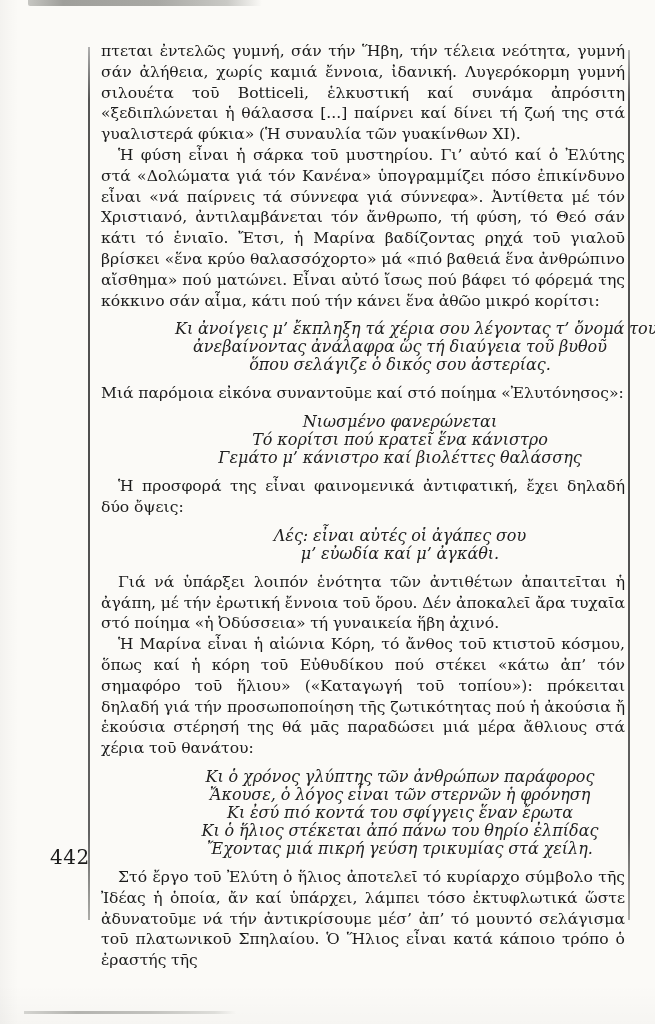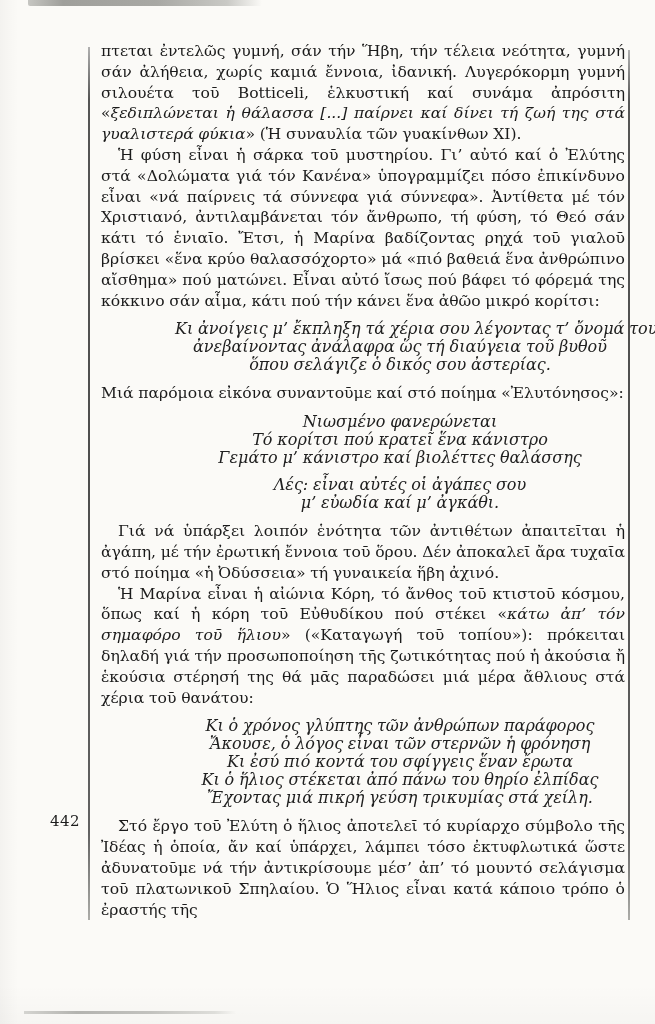--- a/index.html
+++ b/index.html
@@ -27,33 +27,33 @@
     background: linear-gradient(90deg, #d4d4d0, #b3b3af 25%, #c2c2be 60%, #dededa 90%, rgba(222,222,218,0));
   }
   .rule {
     position: absolute; width: 2px;
     background: linear-gradient(#aaa, #474747 6%, #3f3f3f 50%, #555 90%, #a5a5a1);
     opacity: 0.92;
   }
   .rule-left  { left: 88px;  top: 47px; height: 873px; }
   .rule-right { left: 628px; top: 50px; height: 870px; }
   .page-num {
-    position: absolute; left: 50px; top: 812px;
-    font-size: 15px; color: #1c1c1c; letter-spacing: 0.5px;
+    position: absolute; left: 50px; top: 845px;
+    font-size: 20px; color: #1c1c1c; letter-spacing: 0.5px;
   }
   .text-col {
     position: absolute; left: 101px; top: 41px; width: 524px;
     font-size: 15.6px; line-height: 20.8px;
     color: #1b1b1b;
     text-align: justify;
     word-spacing: -0.3px;
   }
   .para { margin: 0; }
   .para.indent { text-indent: 17px; }
-  .it { font-style: italic; }
+  .it { }
   .verse {
     margin: 9px 0 9px 74px;
     font-style: italic;
     font-size: 16px; line-height: 18px;
     text-align: center;
     color: #202020;
   }
   .verse .vline { white-space: nowrap; }
 </style>
 </head>
@@ -80,20 +80,21 @@
     </div>
 
     <p class="para">Μιά παρόμοια εἰκόνα συναντοῦμε καί στό ποίημα «Ἐλυτόνησος»:</p>
 
     <div class="verse">
       <div class="vline">Νιωσμένο φανερώνεται</div>
       <div class="vline">Τό κορίτσι πού κρατεῖ ἕνα κάνιστρο</div>
       <div class="vline">Γεμάτο μ’ κάνιστρο καί βιολέττες θαλάσσης</div>
     </div>
 
+    <p class="para indent">Ἡ προσφορά της εἶναι φαινομενικά ἀντιφατική, ἔχει δηλαδή δύο ὄψεις:</p>
 
     <div class="verse">
       <div class="vline">Λές: εἶναι αὐτές οἱ ἀγάπες σου</div>
       <div class="vline">μ’ εὐωδία καί μ’ ἀγκάθι.</div>
     </div>
 
     <p class="para indent">Γιά νά ὑπάρξει λοιπόν ἑνότητα τῶν ἀντιθέτων ἀπαιτεῖται ἡ ἀγάπη, μέ τήν ἐρωτική ἔννοια τοῦ ὅρου. Δέν ἀποκαλεῖ ἄρα τυχαῖα στό ποίημα «ἡ Ὀδύσσεια» τή γυναικεία ἥβη ἀχινό.</p>
 
     <p class="para indent"><span>Ἡ Μαρίνα εἶναι ἡ αἰώνια Κόρη, τό ἄνθος τοῦ κτιστοῦ κόσμου, ὅπως καί ἡ κόρη τοῦ Εὐθυδίκου πού στέκει «</span><span class="it">κάτω ἀπ’ τόν σημαφόρο τοῦ ἥλιου</span><span>» («Καταγωγή τοῦ τοπίου»): πρόκειται δηλαδή γιά τήν προσωποποίηση τῆς ζωτικότητας πού ἡ ἀκούσια ἤ ἑκούσια στέρησή της θά μᾶς παραδώσει μιά μέρα ἄθλιους στά χέρια τοῦ θανάτου:</span></p>
 

